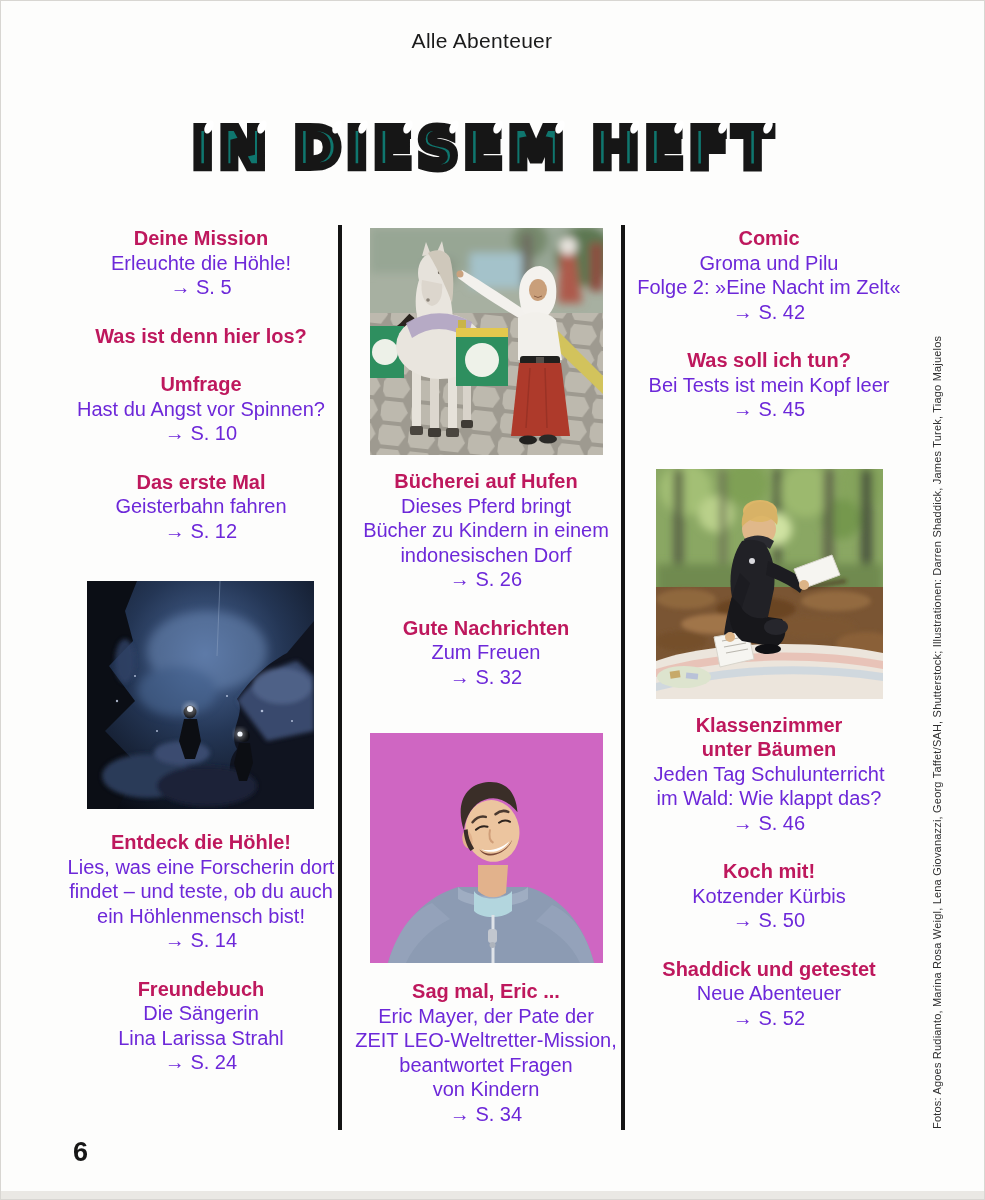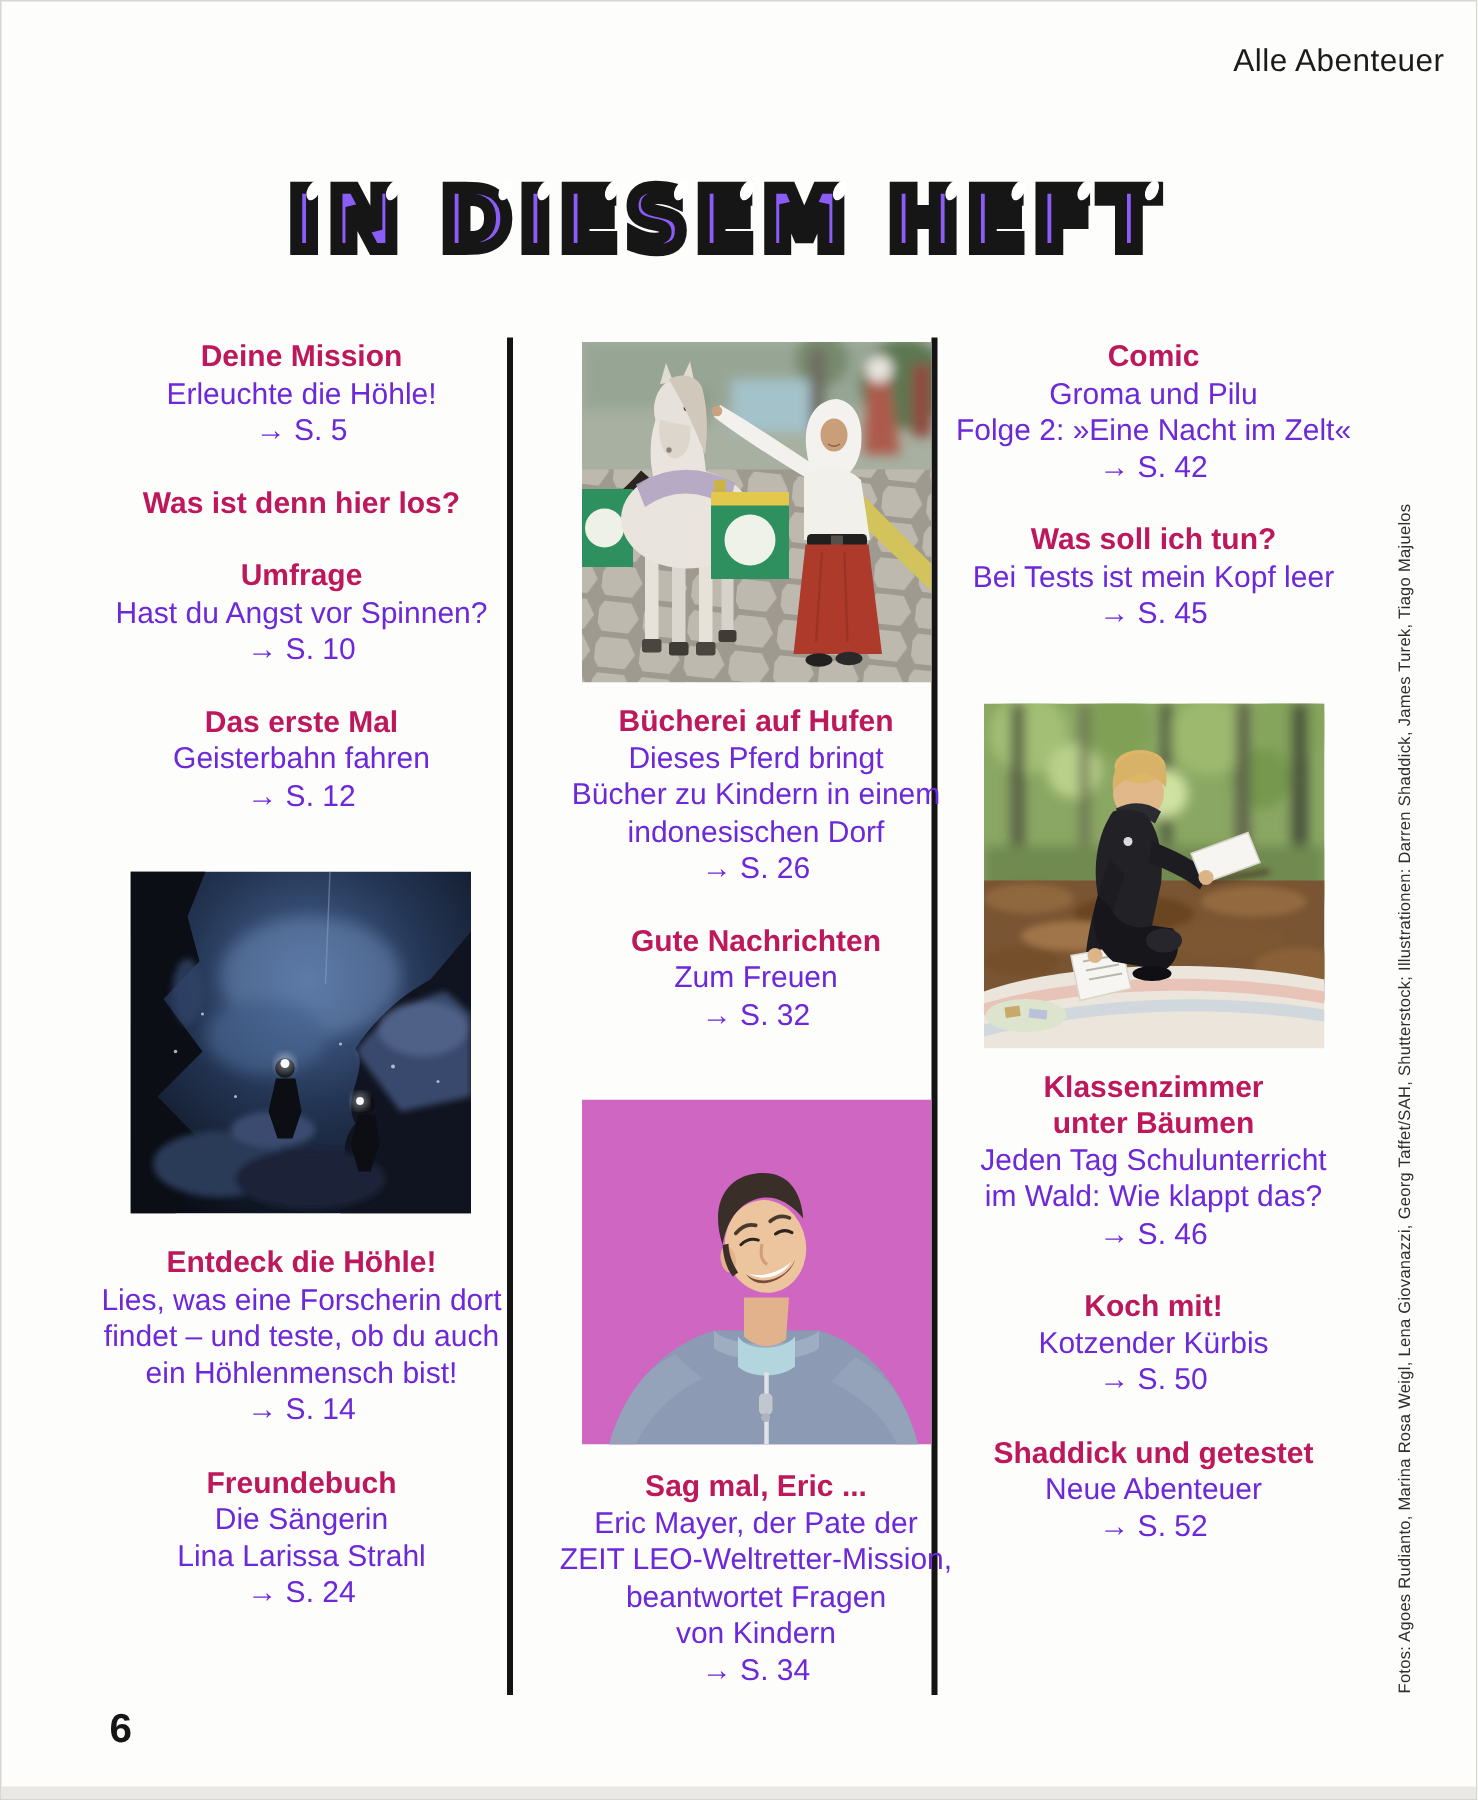--- a/index.html
+++ b/index.html
@@ -2,40 +2,40 @@
 <html><head>
 <meta charset="utf-8">
 <style>
   html,body { margin:0; padding:0; background:#ffffff; }
   .page {
     position:relative; width:985px; height:1200px; box-sizing:border-box;
     background:#fdfdfc; border:1px solid #d8d6d2; overflow:hidden;
     font-family:"Liberation Sans", sans-serif; color:#1c1c1c;
   }
   .kicker {
-    position:absolute; top:28px; left:0; width:962px; text-align:right;
+    position:absolute; top:28px; left:0; width:962px; text-align:center;
     font-size:21px; letter-spacing:0.3px; color:#1b1b1b;
   }
   .title {
     position:absolute; top:76px; left:0; width:962px; text-align:center;
     font-family:"DejaVu Sans", sans-serif; font-weight:bold; font-size:56px;
-    color:#8b5cf6; white-space:nowrap;
+    color:#0f766e; white-space:nowrap;
   }
   .blt { position:relative; display:inline-block; -webkit-text-stroke:8px #161616; margin:0 3px; }
   .blt::after {
     content:""; position:absolute; top:5px; right:0; width:8px; height:14px;
     background:#fff; border-radius:50%; transform:rotate(26deg);
   }
   .sp { display:inline-block; width:22px; }
   .col {
     position:absolute; top:225px; display:flex; flex-direction:column;
     text-align:center; font-size:20px; line-height:24.5px;
   }
   .col-left  { left:60px;  width:280px; }
-  .col-mid   { left:366px; width:274px; }
+  .col-mid   { left:348px; width:274px; }
   .col-right { left:630px; width:276px; }
   .divider { position:absolute; top:224px; width:4px; height:905px; background:#141414; }
   .d1 { left:337px; }
   .d2 { left:620px; }
   .entry { margin:0 0 24px 0; }
   .e-title { font-weight:bold; color:#be185d; }
   .e-body, .e-page { color:#6d28d9; }
   figure { margin:0; padding:0; }
   .photo { display:block; }
   .credits {

